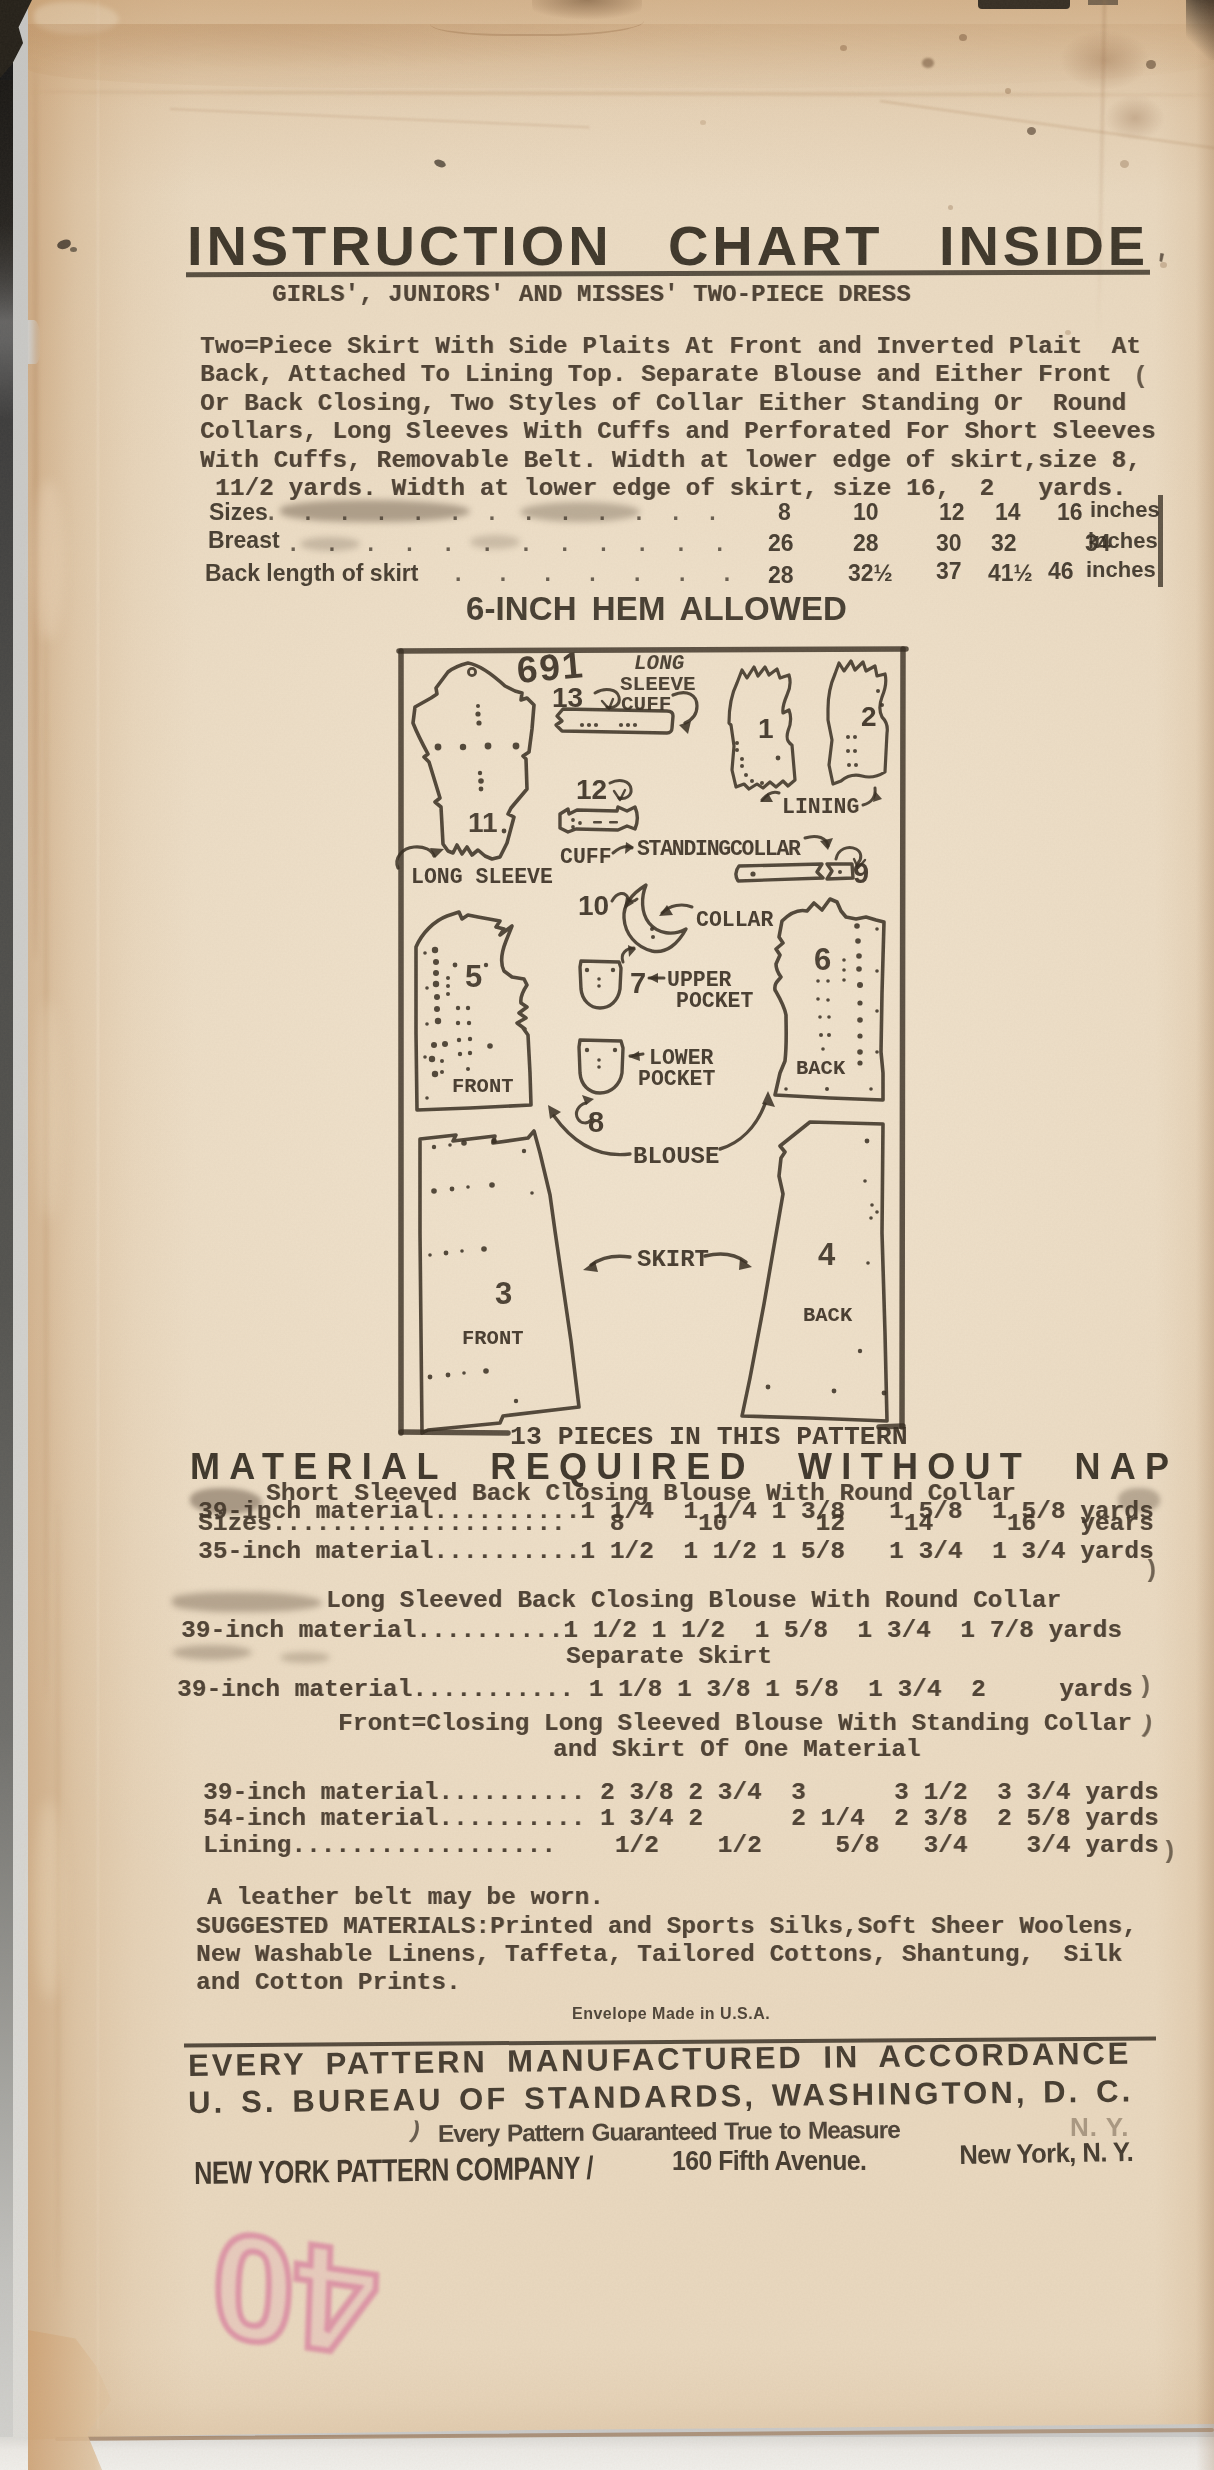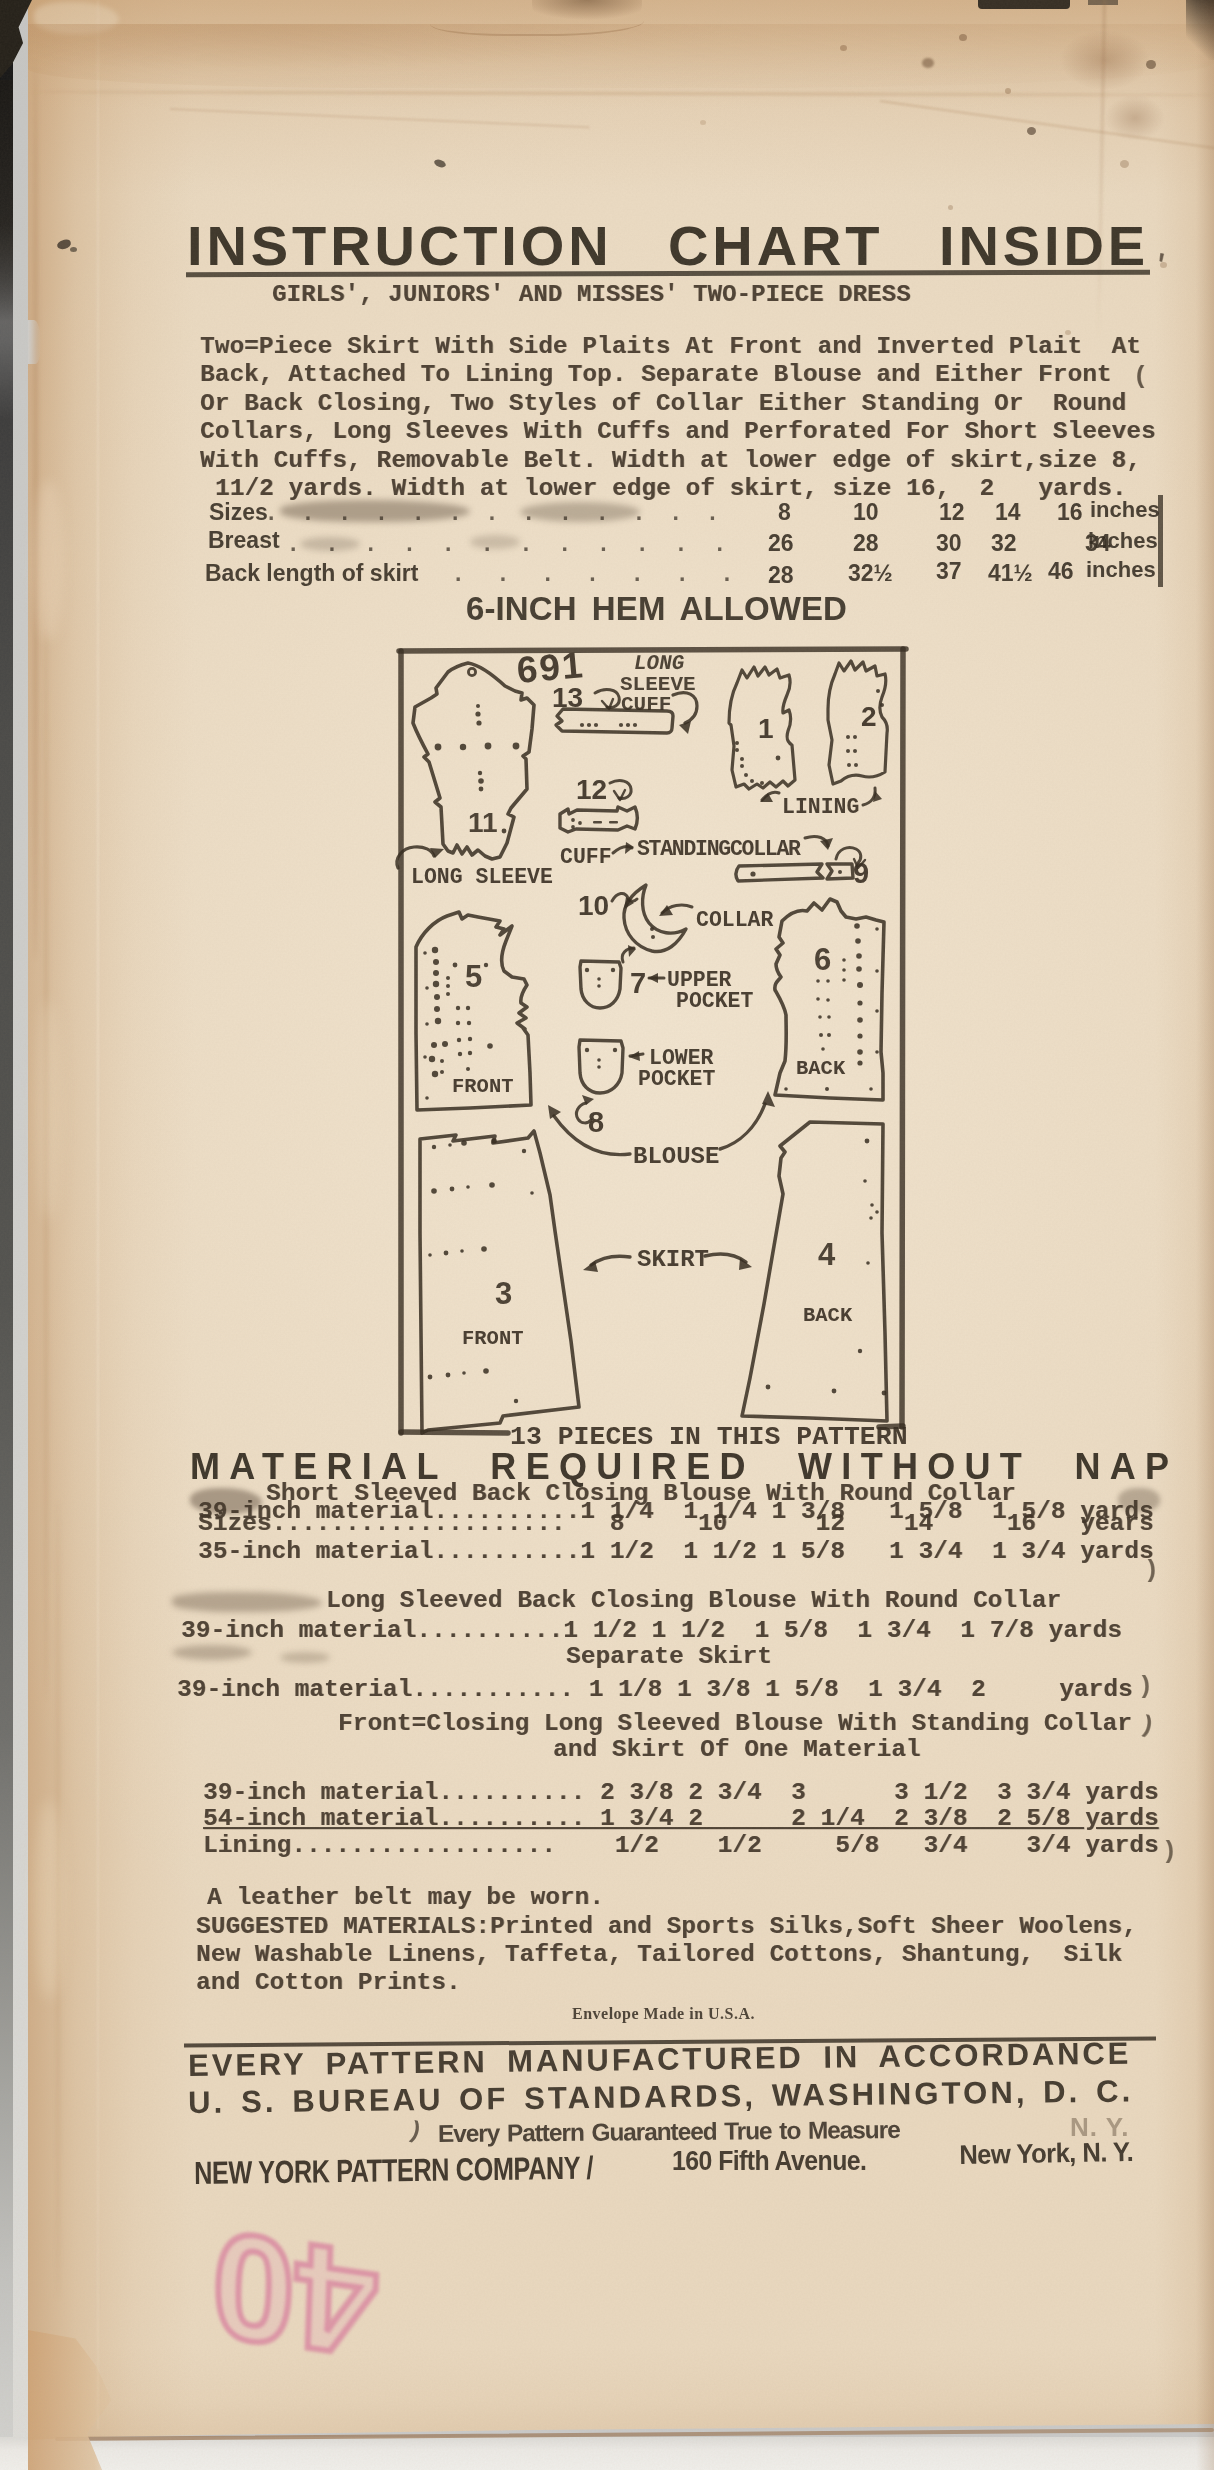--- a/index.html
+++ b/index.html
@@ -490,34 +490,34 @@
 
   <div class="t mono" style="left:566px;top:1643px;font-size:24.5px;">Separate Skirt</div>
 
   <div class="t mono" style="left:177px;top:1676px;font-size:24.5px;">39-inch material........... 1 1/8 1 3/8 1 5/8  1 3/4  2     yards</div>
 
   <div class="t mono" style="left:338px;top:1710px;font-size:24.5px;">Front=Closing Long Sleeved Blouse With Standing Collar</div>
   <div class="t mono" style="left:553px;top:1736px;font-size:24.5px;">and Skirt Of One Material</div>
 
   <div class="t mono" style="left:203px;top:1779px;font-size:24.5px;">39-inch material.......... 2 3/8 2 3/4  3      3 1/2  3 3/4 yards</div>
 
-  <div class="t mono" style="left:203px;top:1805px;font-size:24.5px;text-decoration:underline;">54-inch material.......... 1 3/4 2      2 1/4  2 3/8  2 5/8 yards</div>
+  <div class="t mono" style="left:203px;top:1805px;font-size:24.5px;">54-inch material.......... 1 3/4 2      2 1/4  2 3/8  2 5/8 yards</div>
 
   <div class="t mono" style="left:203px;top:1832px;font-size:24.5px;">Lining..................    1/2    1/2     5/8   3/4    3/4 yards</div>
 
   <div class="t mono" style="left:207px;top:1884px;font-size:24.5px;">A leather belt may be worn.</div>
 
   <div class="t mono" style="left:196px;top:1913px;font-size:24.5px;line-height:28px;">SUGGESTED MATERIALS:Printed and Sports Silks,Soft Sheer Woolens,
 New Washable Linens, Taffeta, Tailored Cottons, Shantung,  Silk
 and Cotton Prints.</div>
 </div>
 
 <div id="footer" style="position:absolute;left:0;top:0;">
 
-  <div class="t sans" style="left:572px;top:2005px;font-size:16px;letter-spacing:0.5px;color:rgba(48,40,30,0.85);font-family:Liberation Serif, serif;">Envelope Made in U.S.A.</div>
+  <div class="t sans" style="left:572px;top:2005px;font-size:16px;letter-spacing:0.5px;color:rgba(48,40,30,0.85);">Envelope Made in U.S.A.</div>
 
   <div style="position:absolute;left:184px;top:2040px;width:972px;height:4px;background:rgba(45,38,28,0.8);transform:rotate(-0.4deg);"></div>
 
   <div id="ftr1" class="t sans" style="left:188px;top:2048px;font-size:31px;letter-spacing:2.9px;word-spacing:8px;color:rgba(45,38,28,0.88);transform:rotate(-0.75deg);transform-origin:left top;">EVERY PATTERN MANUFACTURED IN ACCORDANCE</div>
 
   <div id="ftr2" class="t sans" style="left:188px;top:2085px;font-size:31px;letter-spacing:3.1px;word-spacing:4px;color:rgba(45,38,28,0.88);transform:rotate(-0.7deg);transform-origin:left top;">U. S. BUREAU OF STANDARDS, WASHINGTON, D. C.</div>
 
   <div id="ftr3" class="t sans" style="left:438px;top:2118px;font-size:24.5px;letter-spacing:-1.1px;word-spacing:2px;color:rgba(48,40,30,0.85);transform:rotate(-0.5deg);">Every Pattern Guaranteed True to Measure</div>
 
   <div class="t sans" style="left:412px;top:2116px;font-size:24px;color:rgba(48,40,30,0.7);transform:rotate(15deg);">)</div>

